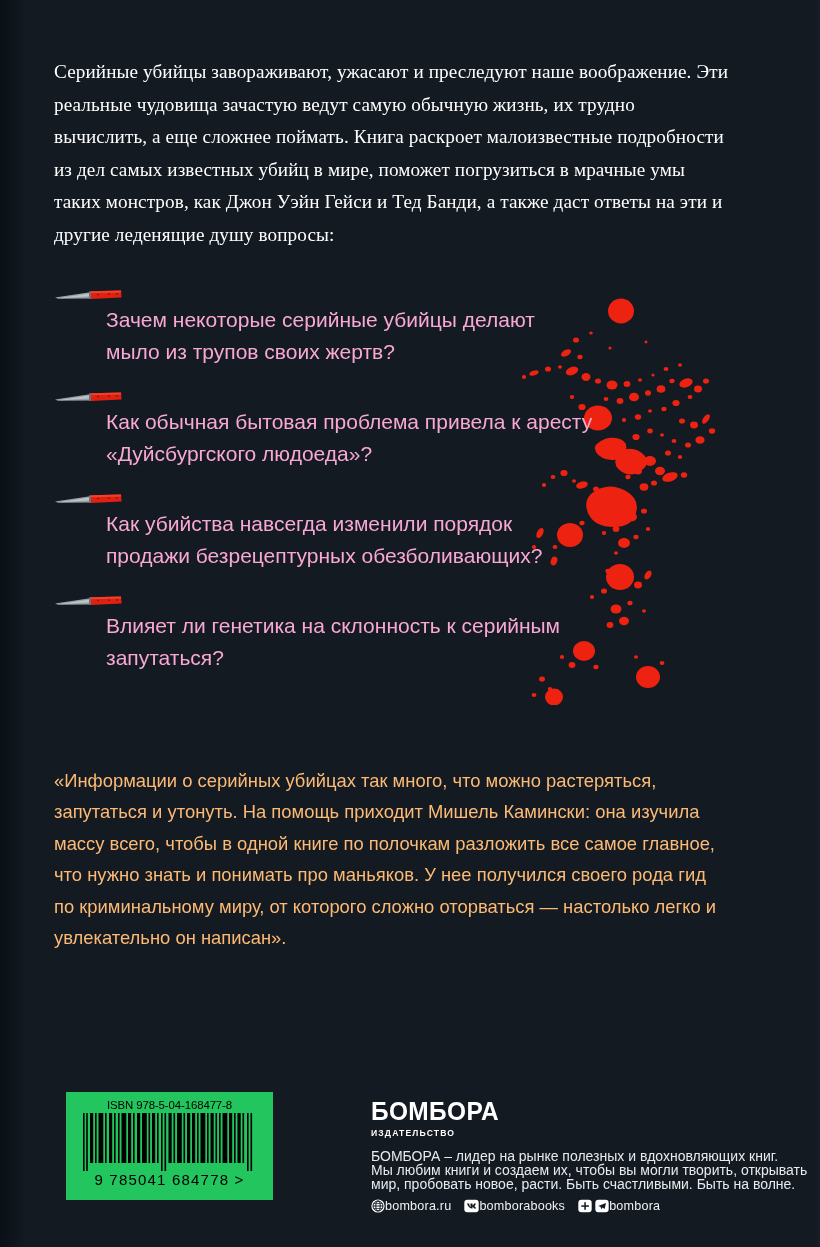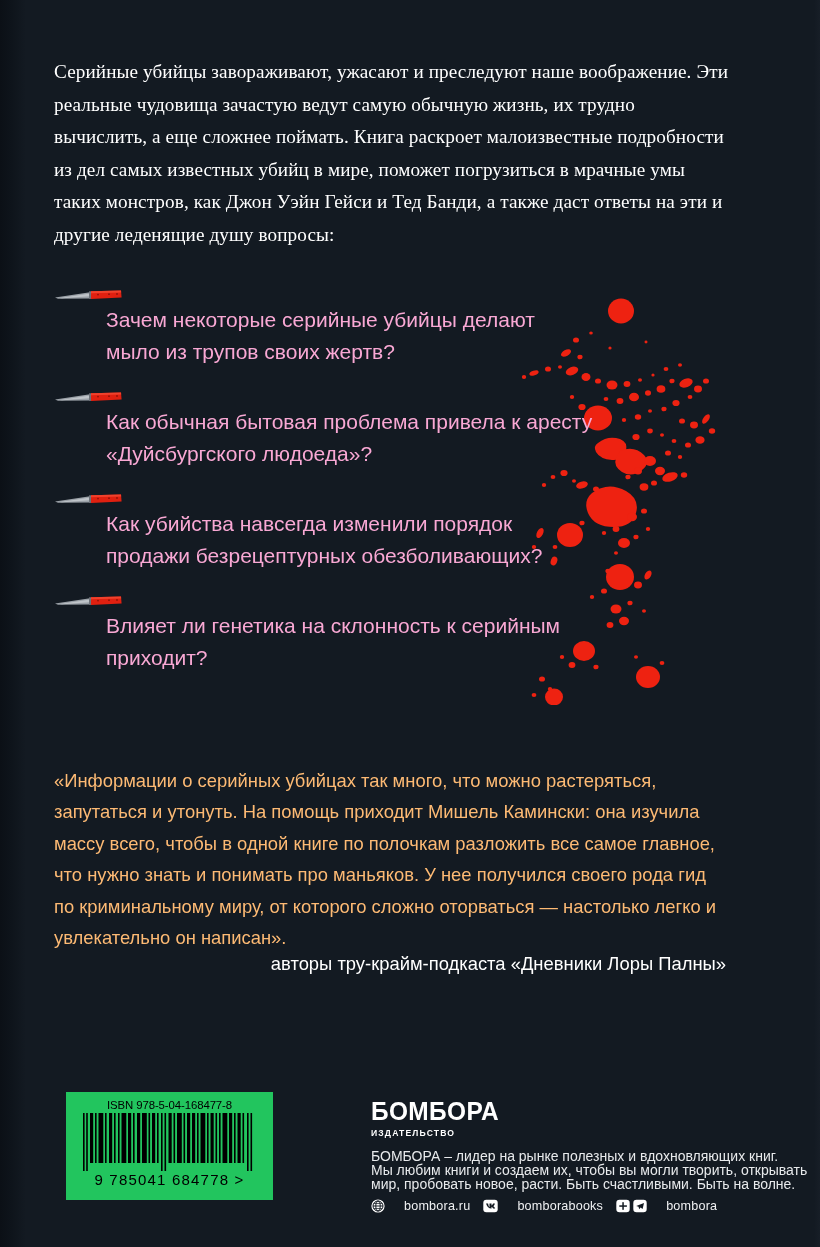--- a/index.html
+++ b/index.html
@@ -183,21 +183,21 @@
 
   .socials {
     margin-top: 7px;
     display: flex;
     align-items: center;
     gap: 13px;
   }
   .social {
     display: flex;
     align-items: center;
-    gap: 19px;
+    gap: 0;
   }
   .social .s-label {
     color: #f0f1f3;
     font-size: 12.6px;
     letter-spacing: 0.2px;
   }
   .social .icons { display: flex; align-items: center; gap: 3px; }
   .s-icon { display: block; }
 </style>
 </head>
@@ -379,31 +379,30 @@
           <path d="M1 9.6 L36 4.2 L36 10.6 L4 10.8 Z" fill="#9aa0a7"></path>
           <path d="M6 9.9 L36 5.4 L36 8.2 L8 10.2 Z" fill="#bfc4c9"></path>
           <rect x="35" y="3.3" width="2.4" height="7.6" fill="#6e737a"></rect>
           <path d="M37 3.2 L67 2.6 L67.6 9.6 L37 10.9 Z" fill="#e02010"></path>
           <path d="M37 3.2 L67 2.6 L67.2 4.6 L37 5.2 Z" fill="#f0412c"></path>
           <circle cx="44" cy="6.6" r="0.9" fill="#8e1208"></circle>
           <circle cx="55" cy="6.2" r="0.9" fill="#8e1208"></circle>
           <circle cx="63" cy="6.0" r="0.9" fill="#8e1208"></circle>
         </svg>
       </span>
-      <span class="q-text">Влияет ли генетика на склонность к серийным приходит?</span>
+      <span class="q-text">Влияет ли генетика на склонность к серийным запутаться?</span>
     </div>
 
   </div>
 
   <div class="testimonial">
     <p>«Информации о серийных убийцах так много, что можно растеряться, запутаться и утонуть. На помощь приходит Мишель Камински: она изучила массу всего, чтобы в одной книге по полочкам разложить все самое главное, что нужно знать и понимать про маньяков. У нее получился своего рода гид по криминальному миру, от которого сложно оторваться — настолько легко и увлекательно он написан».</p>
   </div>
 
   <div class="attribution">
-    <div>авторы тру-крайм-подкаста «Дневники Лоры Палны»</div>
   </div>
 
   <div class="barcode-box">
     <div class="isbn-text">ISBN 978-5-04-168477-8</div>
     <svg class="bars" viewBox="0 0 173 58" preserveAspectRatio="none" xmlns="http://www.w3.org/2000/svg" aria-hidden="true">
       <g fill="#000000">
         <rect x="0" y="0" width="1.6" height="58"></rect>
         <rect x="3.2" y="0" width="1.6" height="58"></rect>
         <rect x="7" y="0" width="3.2" height="50"></rect>
         <rect x="12" y="0" width="1.6" height="50"></rect>

